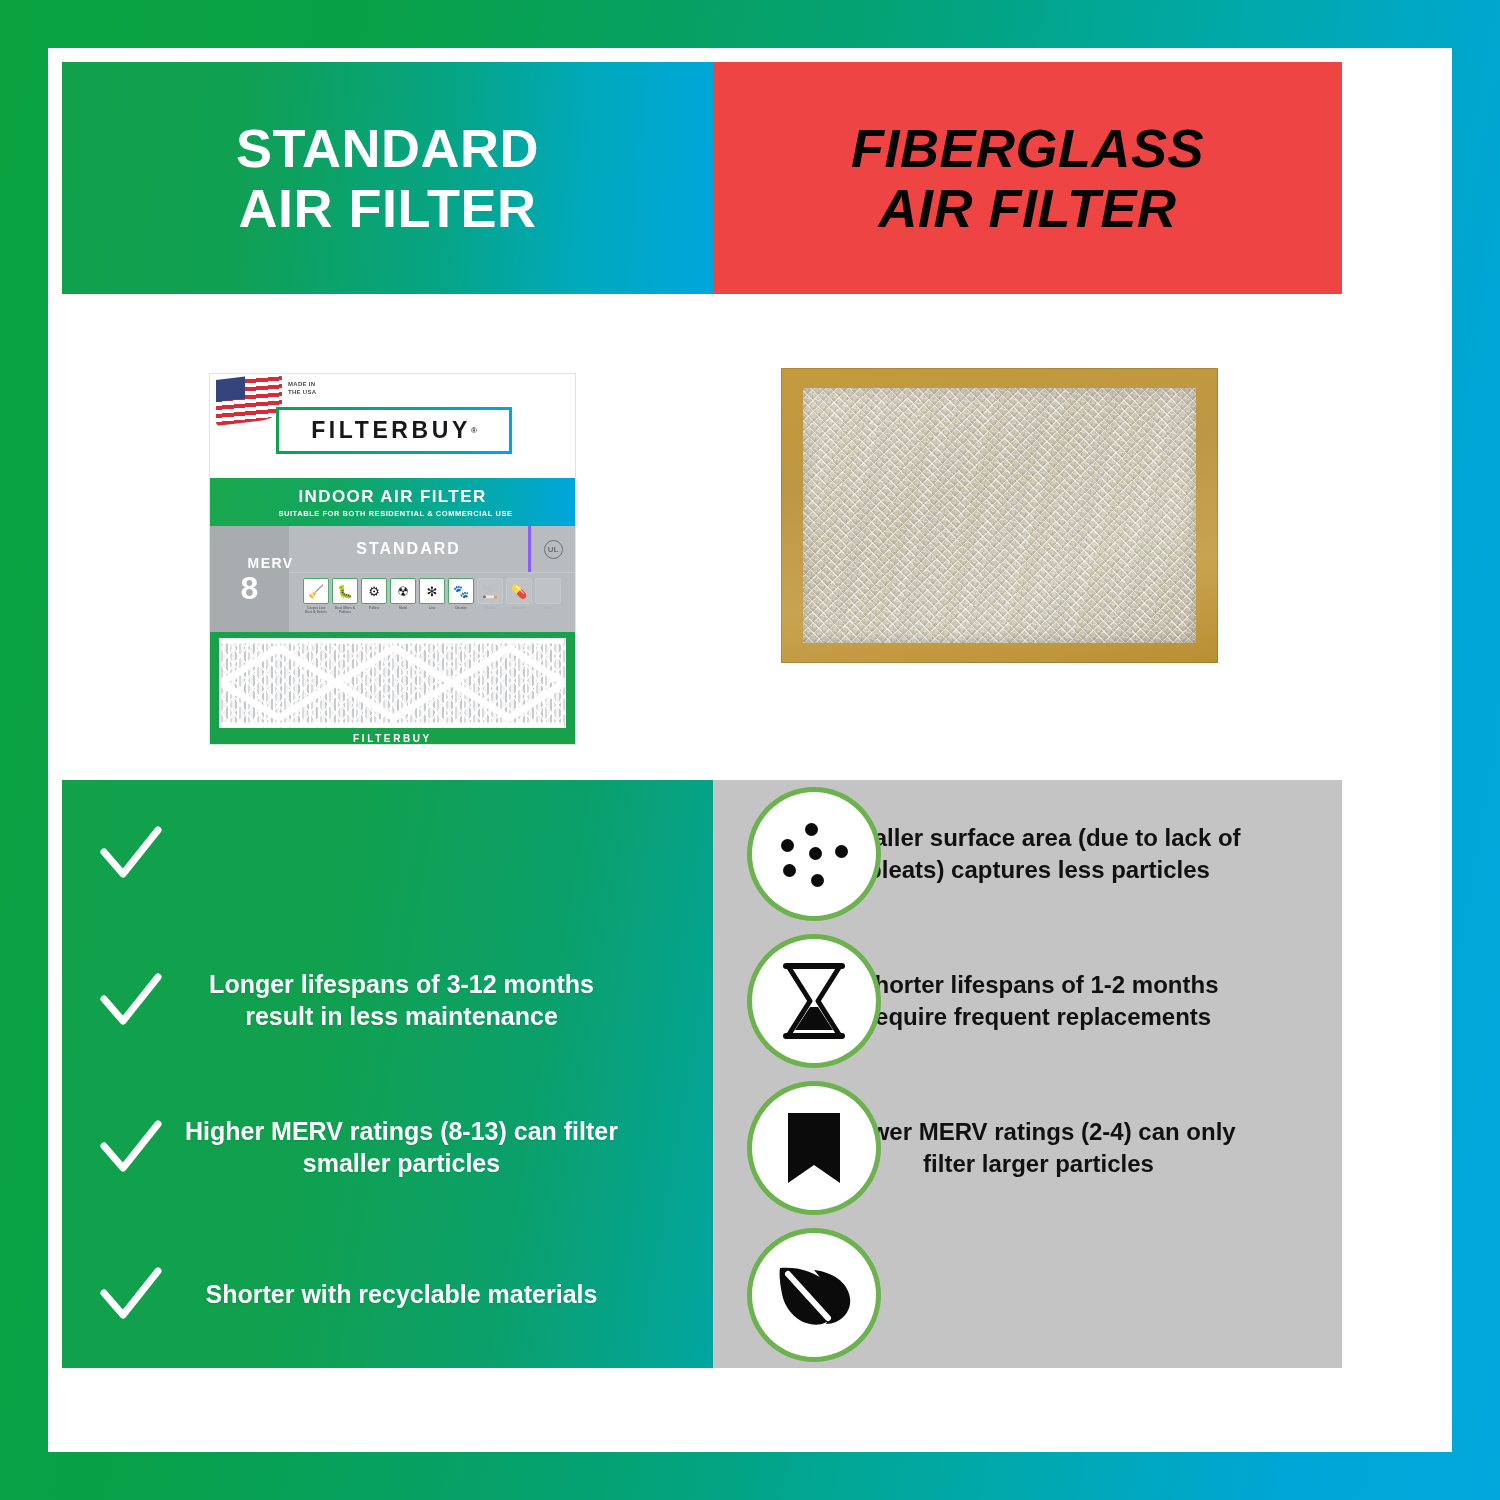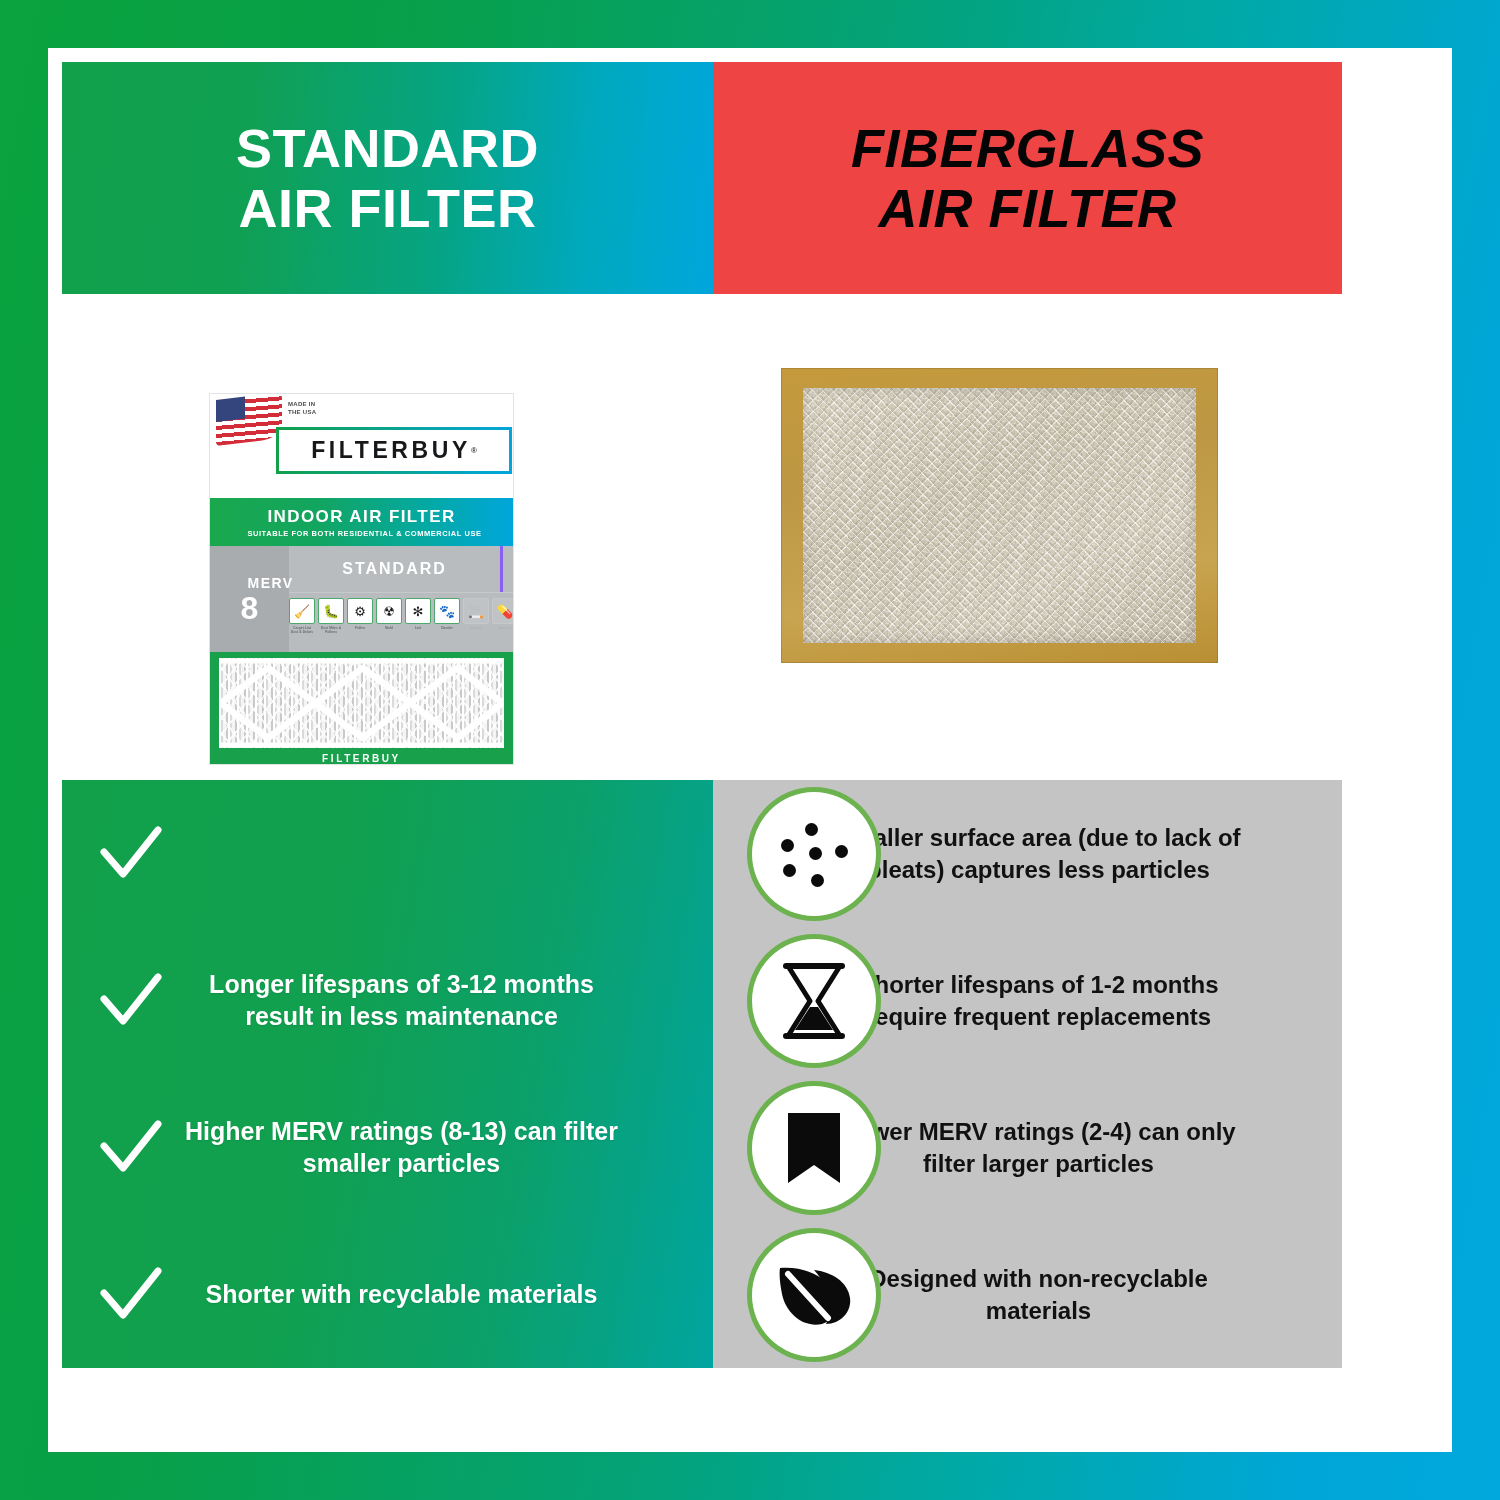--- a/index.html
+++ b/index.html
@@ -59,25 +59,24 @@
     background: #ffffff;
     display: flex;
   }
   .prod-cell { width: 651px; height: 100%; position: relative; }
   .prod-cell-right { flex: 1; height: 100%; position: relative; }
 
   
   .filter-box {
     position: absolute;
     left: 147px; top: 79px;
-    width: 305px; height: 372px;
+    width: 367px; height: 372px;
     background: #ffffff;
     border: 1px solid #e3e3e3;
     overflow: hidden;
-    margin-top: 20px;
   }
   .fb-top { position: relative; height: 104px; background: #ffffff; }
   .flag {
     position: absolute; left: 6px; top: 2px;
     width: 66px; height: 46px;
     background:
       repeating-linear-gradient(2deg, #d0222f 0 4px, #ffffff 4px 8px);
     transform: skewY(-7deg);
     opacity: .95;
     border-radius: 2px 6px 30% 4px;
@@ -466,23 +465,20 @@
 
     <div class="row">
       <div class="cell-left">
         <div class="check">
           <svg width="62" height="56" viewBox="0 0 62 56">
             <path d="M4,26 L23,48 L58,4" fill="none" stroke="#ffffff" stroke-width="7" stroke-linecap="round" stroke-linejoin="round"></path>
           </svg>
         </div>
         <div class="txt-left">Shorter with recyclable materials</div>
       </div>
-      <div class="cell-right">
-        <div class="txt-right">Designed with non-recyclable materials</div>
-      </div>
       <div class="medallion">
         <svg width="80" height="70" viewBox="0 0 80 70">
           <path d="M6,8 C30,6 52,16 62,34 C68,46 62,60 48,64 C30,68 12,54 8,34 C6,24 5,15 6,8 Z" fill="#0b0b0b"></path>
           <path d="M40,10 C58,12 74,22 76,38 C78,52 66,64 52,64 C60,50 58,30 40,10 Z" fill="#0b0b0b"></path>
           <path d="M14,14 L54,58" stroke="#ffffff" stroke-width="6" stroke-linecap="round" fill="none"></path>
         </svg>
       </div>
     </div>
 
   </div>

